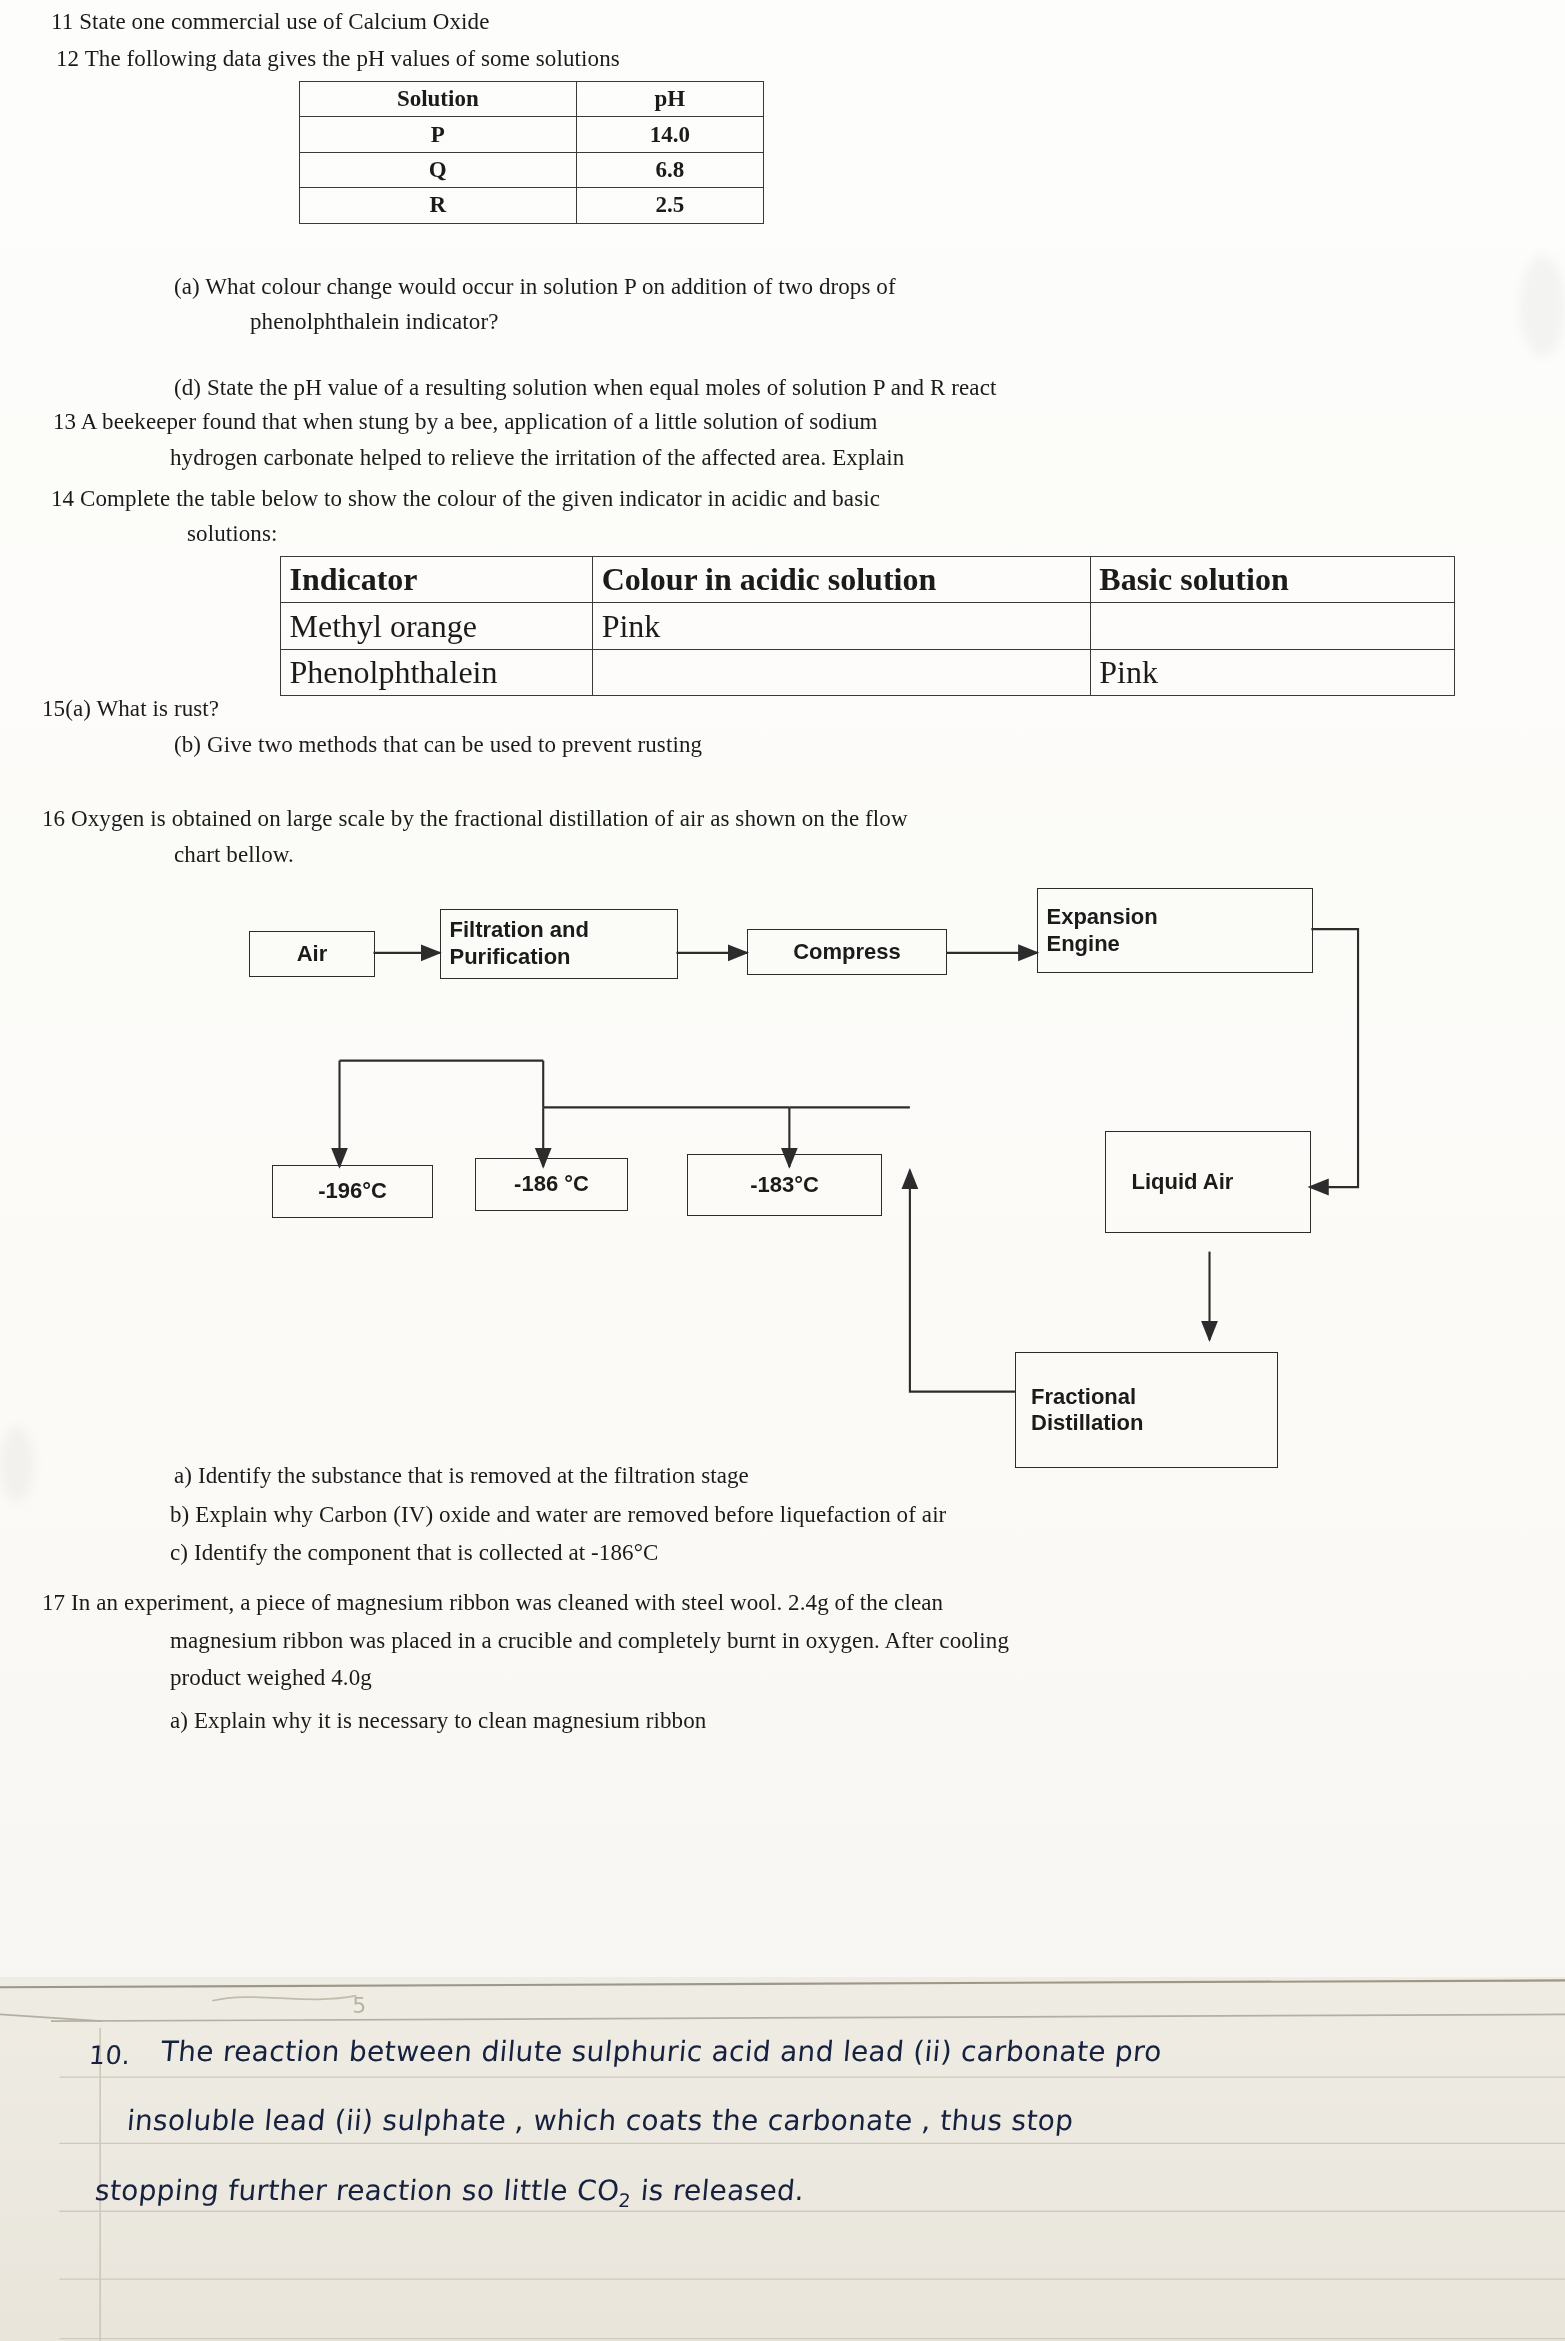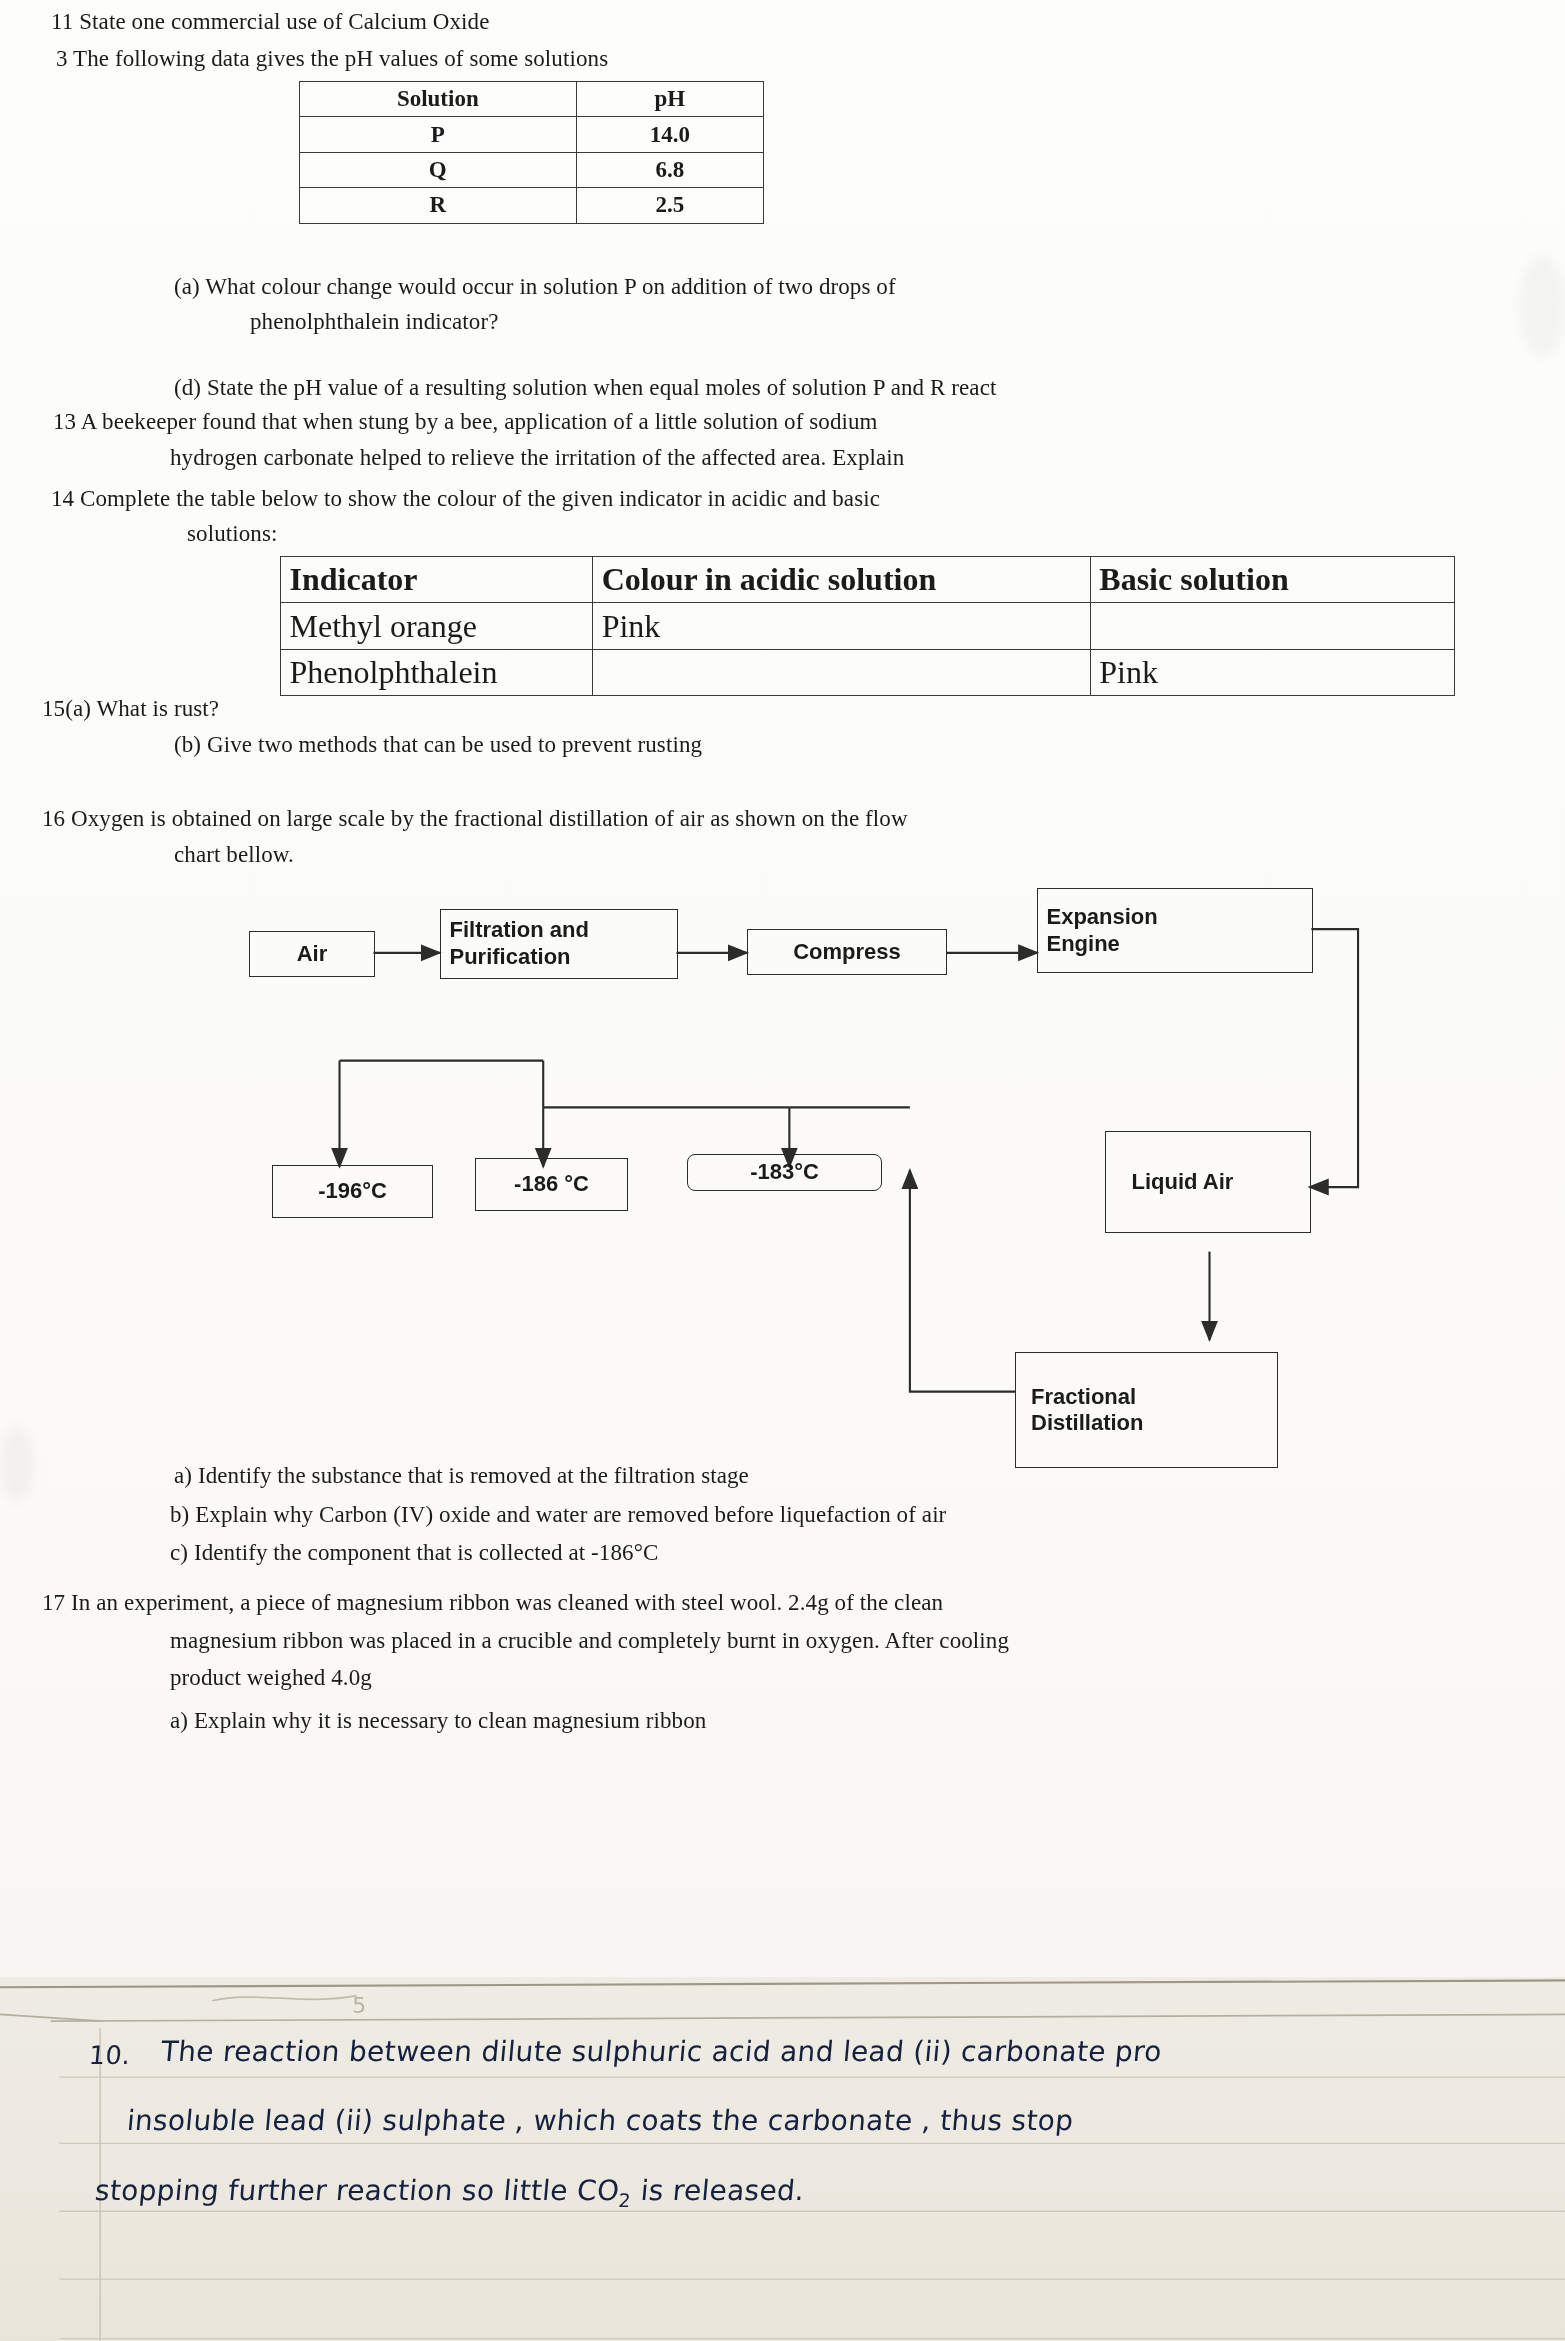--- a/index.html
+++ b/index.html
@@ -122,21 +122,21 @@
 </head>
 <body>
 
 <div class="page">
 
   <div class="q" style="left:51px; top:6.8px;">
     <span>11 State one commercial use of Calcium Oxide</span>
   </div>
 
   <div class="q" style="left:56px; top:44px;">
-    <span>3 The following data gives the pH values of some solutions</span>
+    <span>12 The following data gives the pH values of some solutions</span>
   </div>
 
   <table class="t" id="ph-table">
     <tbody>
         <tr>
       <td class="lbl">Solution</td>
       <td class="val">pH</td>
     </tr>
     <tr>
       <td class="lbl">P</td>
@@ -261,21 +261,21 @@
     </div>
 
     <div class="fbox center" style="left:272px; top:270px; width:161px; height:53px;">
       <span>-196°C</span>
     </div>
 
     <div class="fbox center" style="left:475px; top:263px; width:153px; height:53px;">
       <span>-186 °C</span>
     </div>
 
-    <div class="fbox center" style="left:687px; top:259px; width:195px; height:37px;border-radius:8px;">
+    <div class="fbox center" style="left:687px; top:259px; width:195px; height:62px;">
       <span>-183°C</span>
     </div>
 
     <div class="fbox" style="left:1105px; top:236px; width:206px; height:102px; padding-left:25.5px;">
       <span>Liquid Air</span>
     </div>
 
     <div class="fbox" style="left:1015px; top:457px; width:263px; height:116px; padding-left:15px;">
       <span class="two">Fractional
 Distillation</span>

